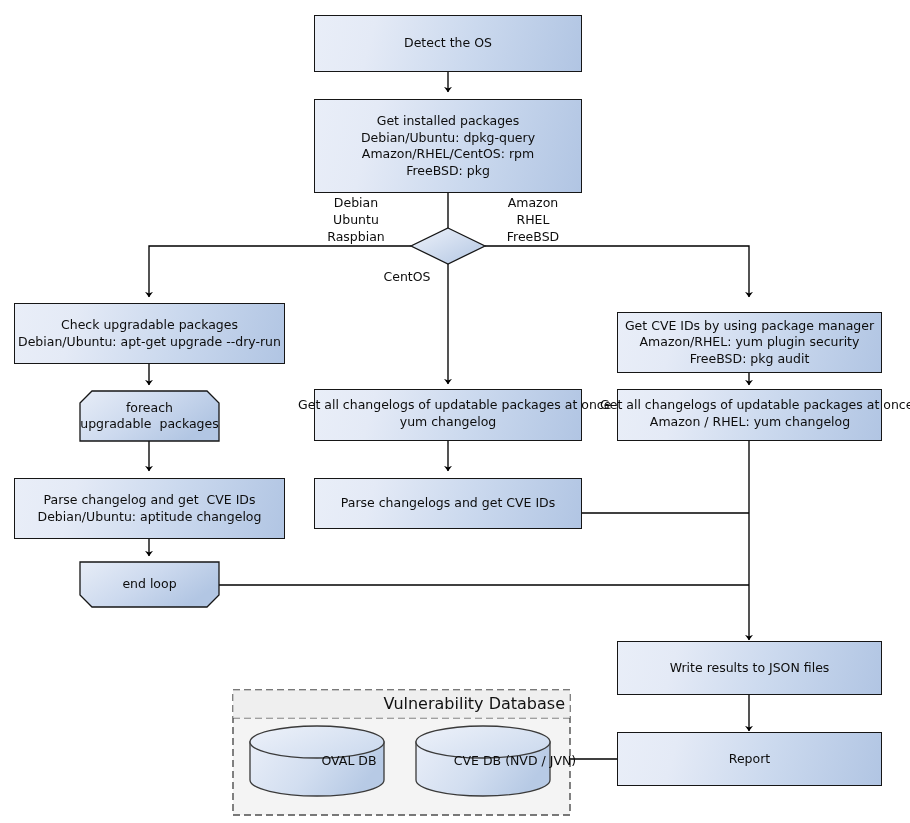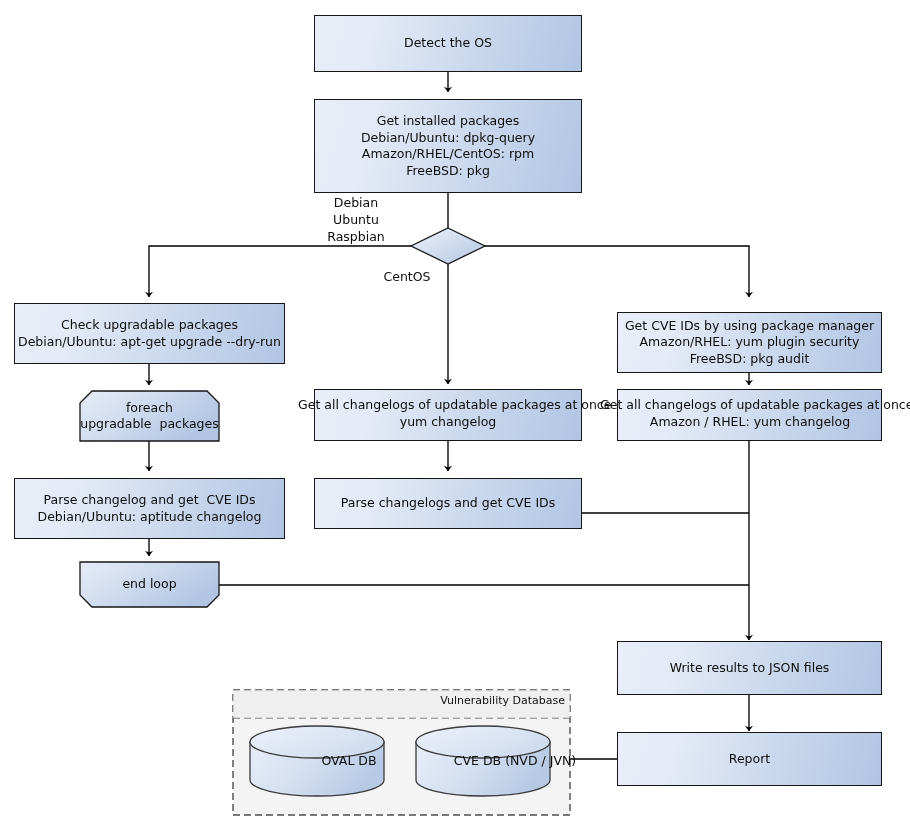--- a/index.html
+++ b/index.html
@@ -68,21 +68,21 @@
     position: absolute;
     font-size: 12.5px;
     color: #0d0d0d;
     text-align: center;
     white-space: pre;
     z-index: 5;
     margin-left: 32px;
   }
   .group-title {
     position: absolute;
-    font-size: 11px;
+    font-size: 16px;
     color: #111;
     white-space: pre;
     z-index: 5;
   }
 </style>
 </head>
 <body>
 
 <div id="canvas">
 
@@ -222,20 +222,23 @@
   </div>
 
   <div class="node proc" style="left:617px; top:732px; width:265px; height:54px;">
     <span class="lbl">Report</span>
   </div>
 
   <div class="edge-label" style="left:310px; top:194px; width:92px;">Debian
 Ubuntu
 Raspbian</div>
 
+  <div class="edge-label" style="left:487px; top:194px; width:92px;">Amazon
+RHEL
+FreeBSD</div>
 
   <div class="edge-label" style="left:372px; top:268px; width:70px;">CentOS</div>
 
   <div class="group-title" style="left:233px; top:694px; width:332px; text-align:right;">Vulnerability Database</div>
 
   <div class="db-label" style="left:250px; top:753px; width:134px;">OVAL DB</div>
 
   <div class="db-label" style="left:410px; top:753px; width:146px;">CVE DB (NVD / JVN)</div>
 
 </div>

